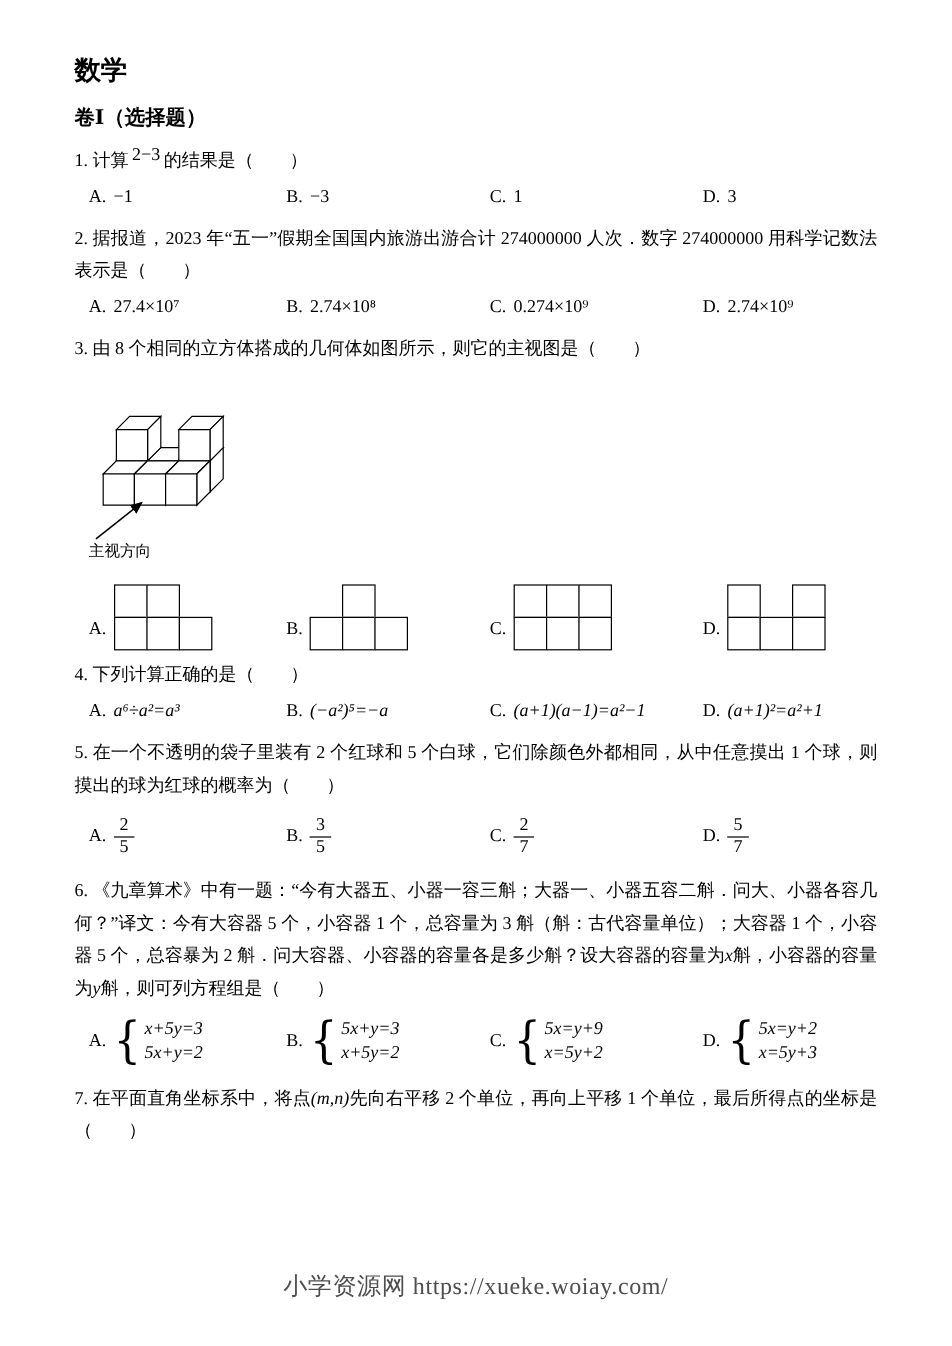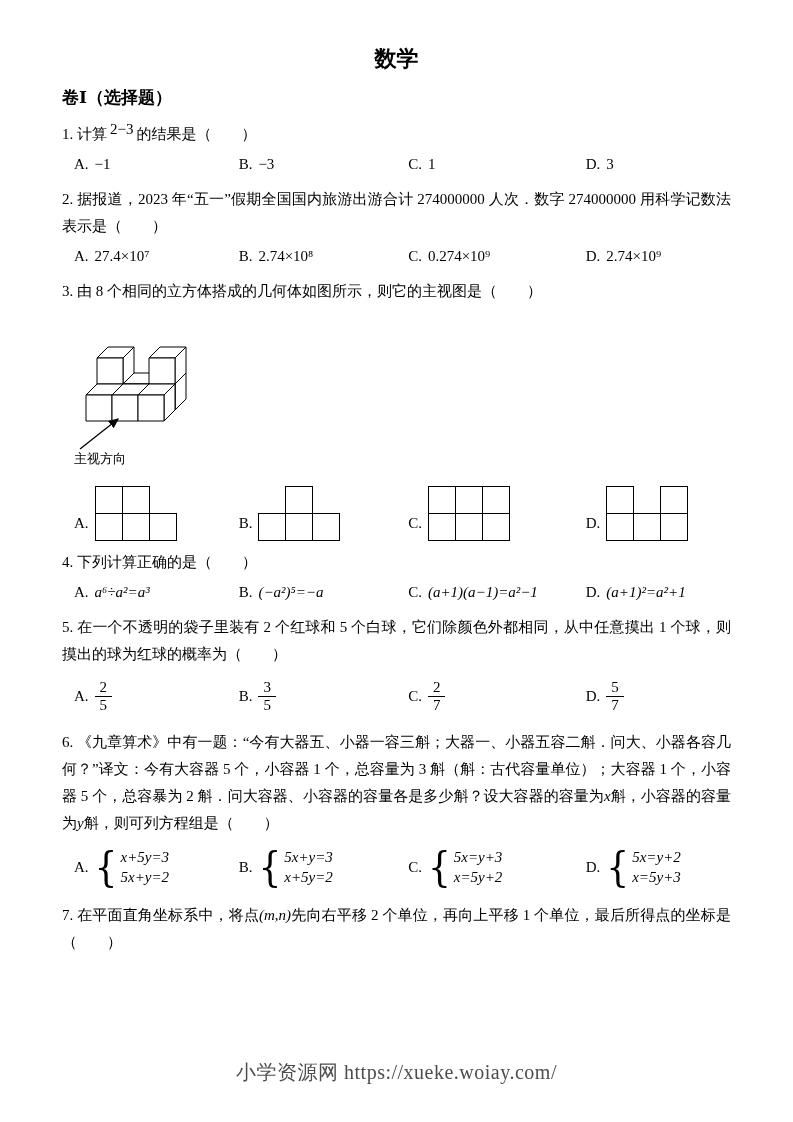--- a/index.html
+++ b/index.html
@@ -5,21 +5,21 @@
   * { margin: 0; padding: 0; box-sizing: border-box; }
   html, body { background: #ffffff; }
   body { width: 793px; font-family: "Liberation Serif", "DejaVu Serif", serif; color: #000; }
   .page {
     width: 793px; height: 1122px;
     padding: 44px 62px 30px 62px;
     position: relative;
     font-size: 15px; line-height: 1.8;
     overflow: hidden;
   }
-  .title { text-align: center; font-size: 22px; font-weight: bold; line-height: 1.4; margin-bottom: 8px; }
+  .title { text-align: left; font-size: 22px; font-weight: bold; line-height: 1.4; margin-bottom: 8px; }
   .subtitle { text-align: left; font-size: 17px; font-weight: bold; margin-bottom: 8px; }
   .section-header { font-weight: bold; font-size: 15.5px; text-align: justify; line-height: 1.75; margin-bottom: 4px; }
   .question { margin-top: 8px; }
   .stem { text-align: justify; }
   .opts {
     display: grid;
     grid-template-columns: 1.02fr 1.05fr 1.1fr 0.9fr;
     padding-left: 12px;
     margin: 3px 0 2px 0;
   }
@@ -264,21 +264,21 @@
               <span class="eq">5x+y=3</span>
               <span class="eq">x+5y=2</span>
             </span>
           </span>
         </div>
       <div class="opt">
           <span class="olabel">C.</span>
           <span class="system">
             <span class="brace">{</span>
             <span class="eqs">
-              <span class="eq">5x=y+3</span>
+              <span class="eq">5x=y+9</span>
               <span class="eq">x=5y+2</span>
             </span>
           </span>
         </div>
       <div class="opt">
           <span class="olabel">D.</span>
           <span class="system">
             <span class="brace">{</span>
             <span class="eqs">
               <span class="eq">5x=y+2</span>

